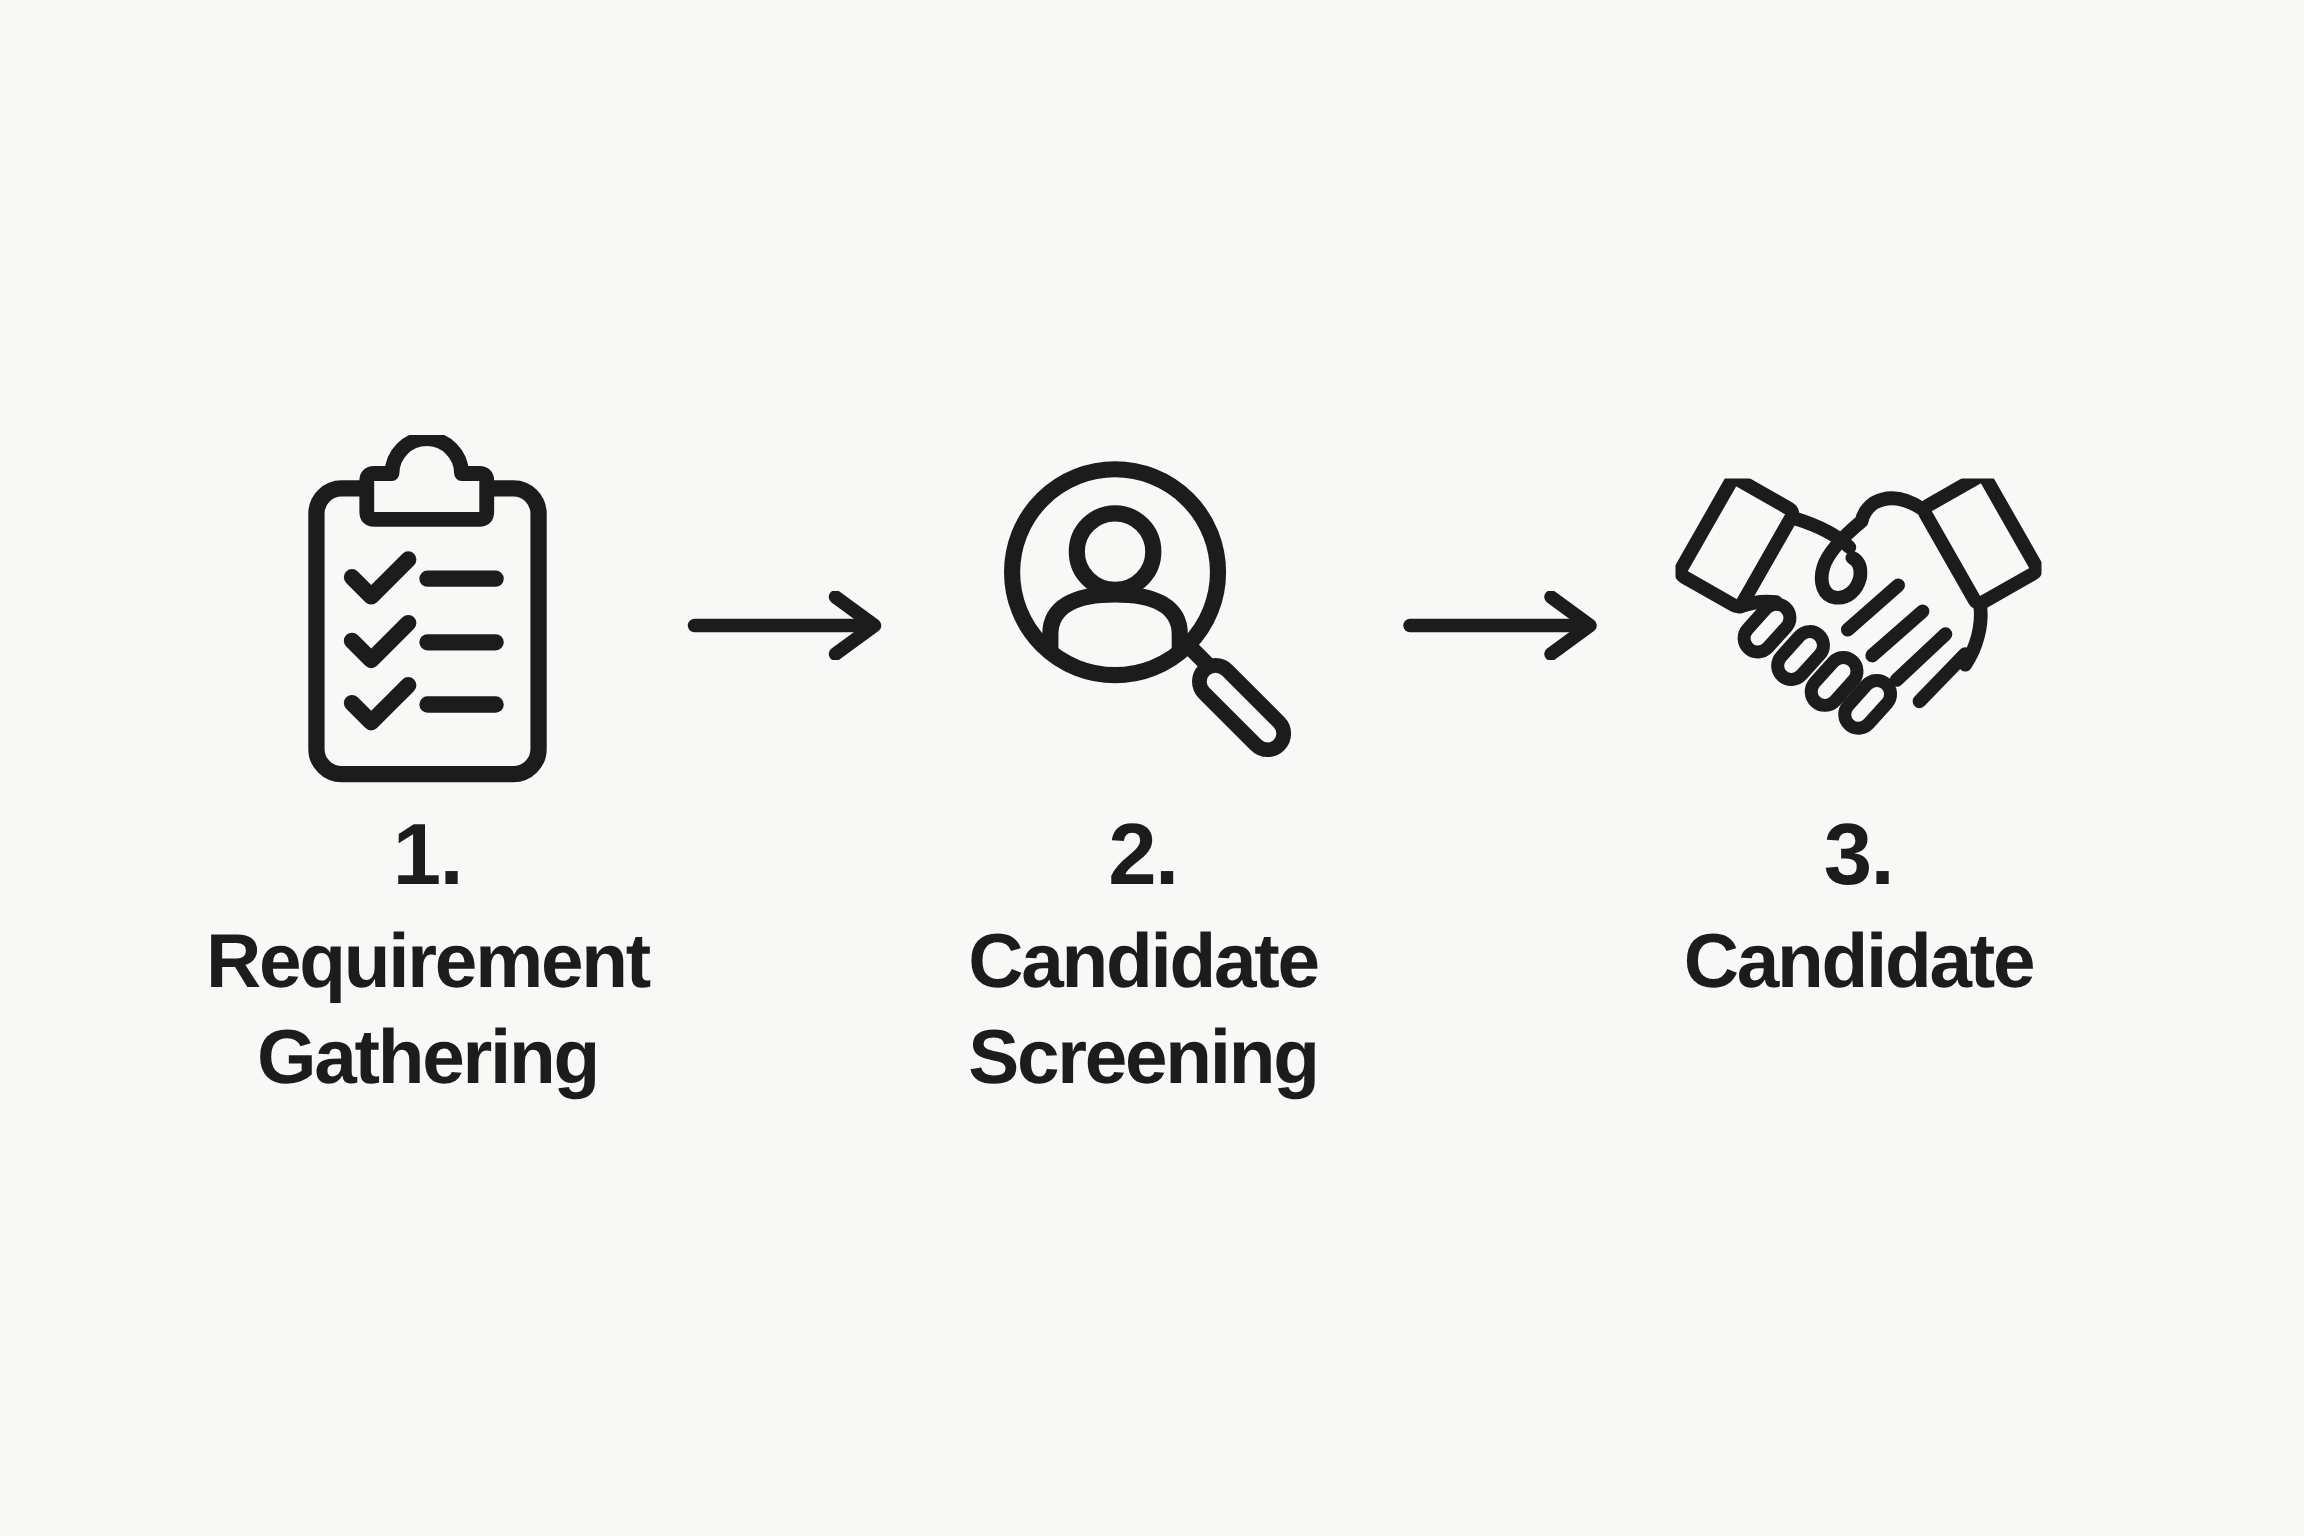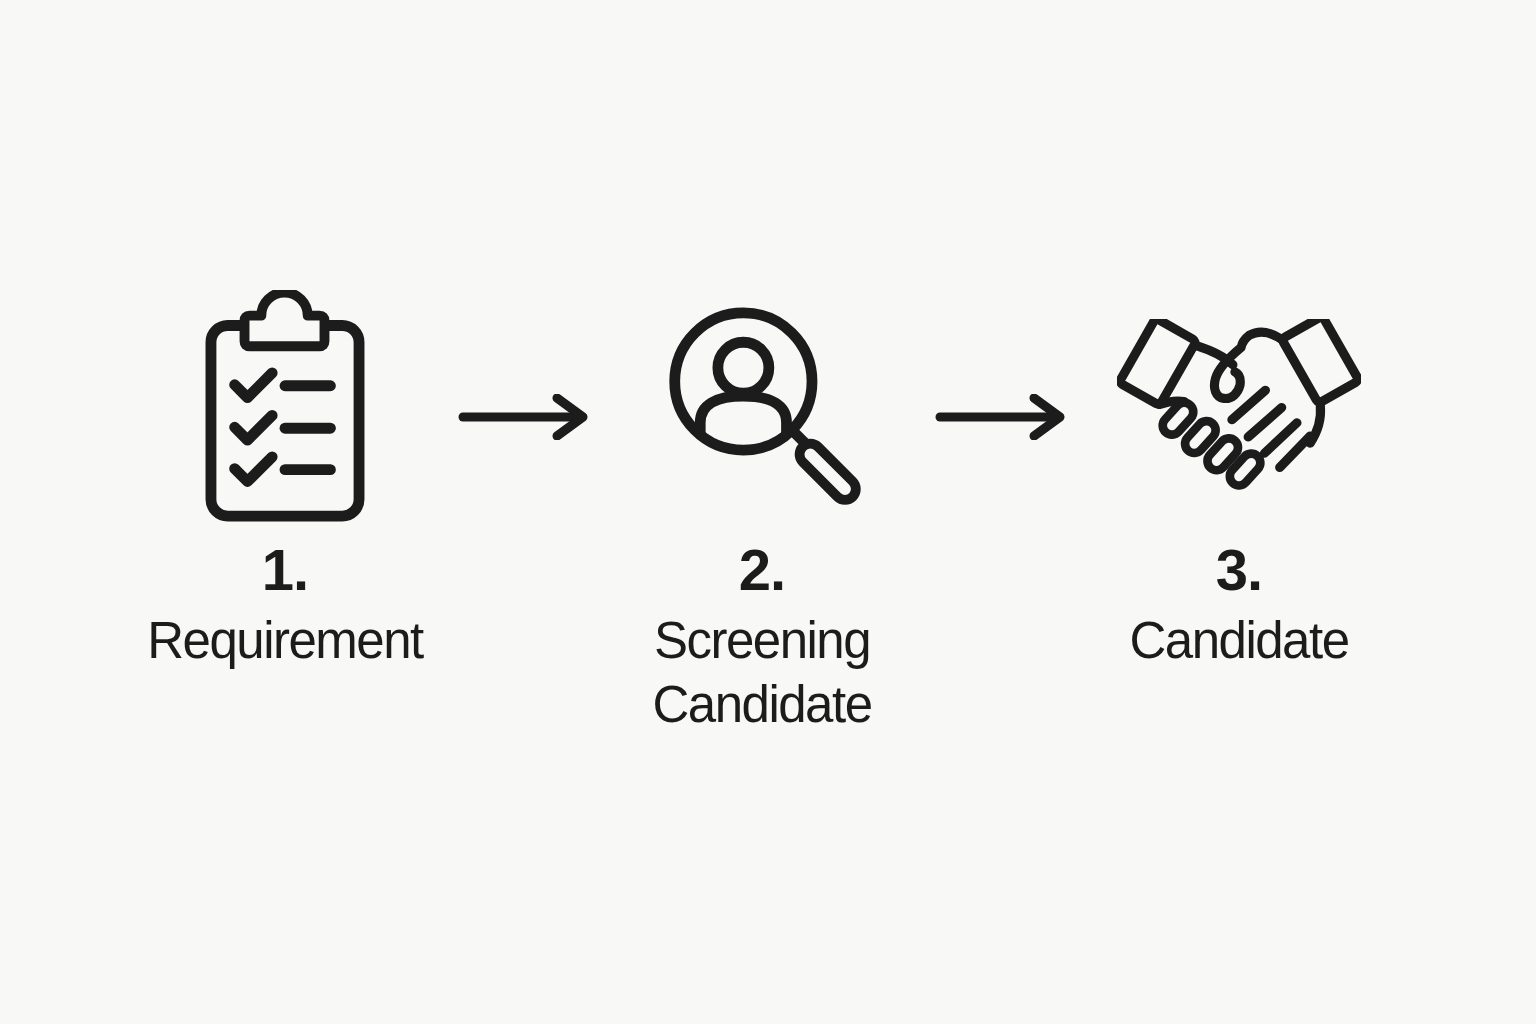--- a/index.html
+++ b/index.html
@@ -23,21 +23,21 @@
     height:235px; width:100%;
     display:flex; align-items:center; justify-content:center;
   }
   .step-number {
     margin-top:18px;
     font-size:58px; font-weight:bold; line-height:1;
     letter-spacing:-1px; color:var(--ink);
   }
   .step-label {
     margin-top:10px;
-    font-size:51px; font-weight:normal; line-height:1.26;
+    font-size:51px; font-weight:bold; line-height:1.26;
     letter-spacing:-1.5px; color:var(--ink);
     text-align:center; white-space:nowrap;
   }
   .connector {
     width:167px; flex:0 0 167px;
     margin-top:106px;
     display:flex; justify-content:center;
   }
   svg.icon { stroke:var(--ink); fill:none; }
   svg.icon .bgfill { fill:var(--bg); }
@@ -56,20 +56,21 @@
         <path stroke-width="11" d="M 81,97 L 127,97"></path>
         <path stroke-width="11" d="M 30,139 L 43,152 L 68,127"></path>
         <path stroke-width="11" d="M 81,140 L 127,140"></path>
         <path stroke-width="11" d="M 30,181 L 43,194 L 68,169"></path>
         <path stroke-width="11" d="M 81,182 L 127,182"></path>
       </svg>
     </div>
     <div class="step-number">1.</div>
     <div class="step-label">
       <div>Requirement</div>
+      <div>Gathering</div>
     </div>
   </div>
 
   <div class="connector">
     <svg class="icon" width="132" height="46" viewBox="0 0 132 46" stroke-linecap="round" stroke-linejoin="round">
       <path stroke-width="9" d="M 5,23 L 120,23"></path>
       <path stroke-width="9" d="M 99,4 L 125,23 L 99,42"></path>
     </svg>
   </div>
 
@@ -78,22 +79,22 @@
       <svg class="icon" width="202" height="202" viewBox="0 0 206 206" stroke-linecap="round" stroke-linejoin="round">
         <circle cx="84" cy="78" r="70" stroke-width="11"></circle>
         <circle cx="84" cy="64" r="26" stroke-width="11"></circle>
         <path stroke-width="11" d="M 40,131 L 40,120 C 40,102 56,93 84,93 C 112,93 128,102 128,120 L 128,131"></path>
         <path stroke-width="11" d="M 135,129 L 146,140"></path>
         <rect x="134" y="159" width="72" height="22" rx="11" stroke-width="10" transform="rotate(45 170 170)"></rect>
       </svg>
     </div>
     <div class="step-number">2.</div>
     <div class="step-label">
+      <div>Candidate</div>
       <div>Screening</div>
-      <div>Candidate</div>
     </div>
   </div>
 
   <div class="connector">
     <svg class="icon" width="132" height="46" viewBox="0 0 132 46" stroke-linecap="round" stroke-linejoin="round">
       <path stroke-width="9" d="M 5,23 L 120,23"></path>
       <path stroke-width="9" d="M 99,4 L 125,23 L 99,42"></path>
     </svg>
   </div>
 

